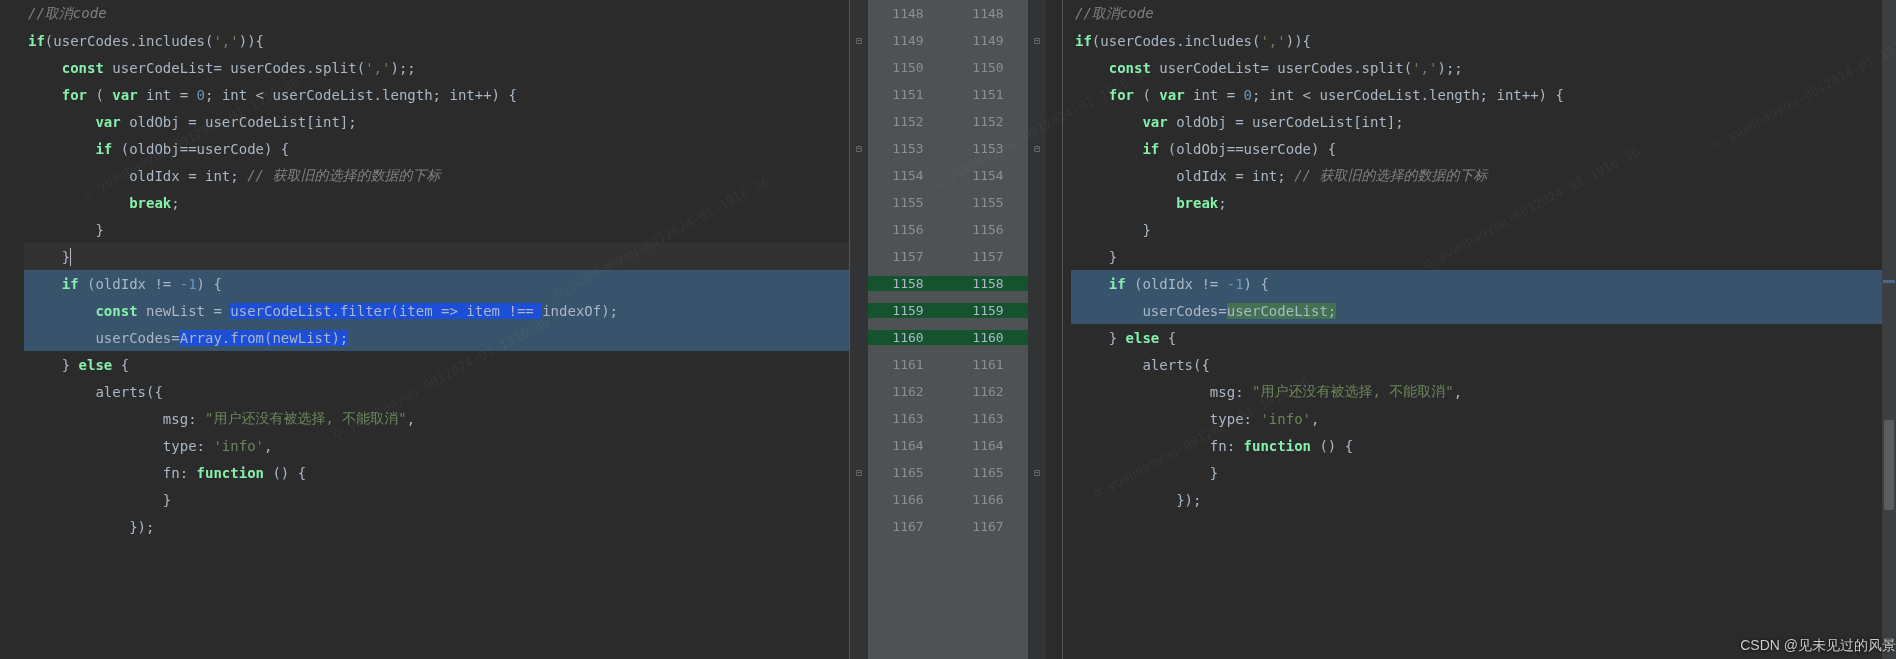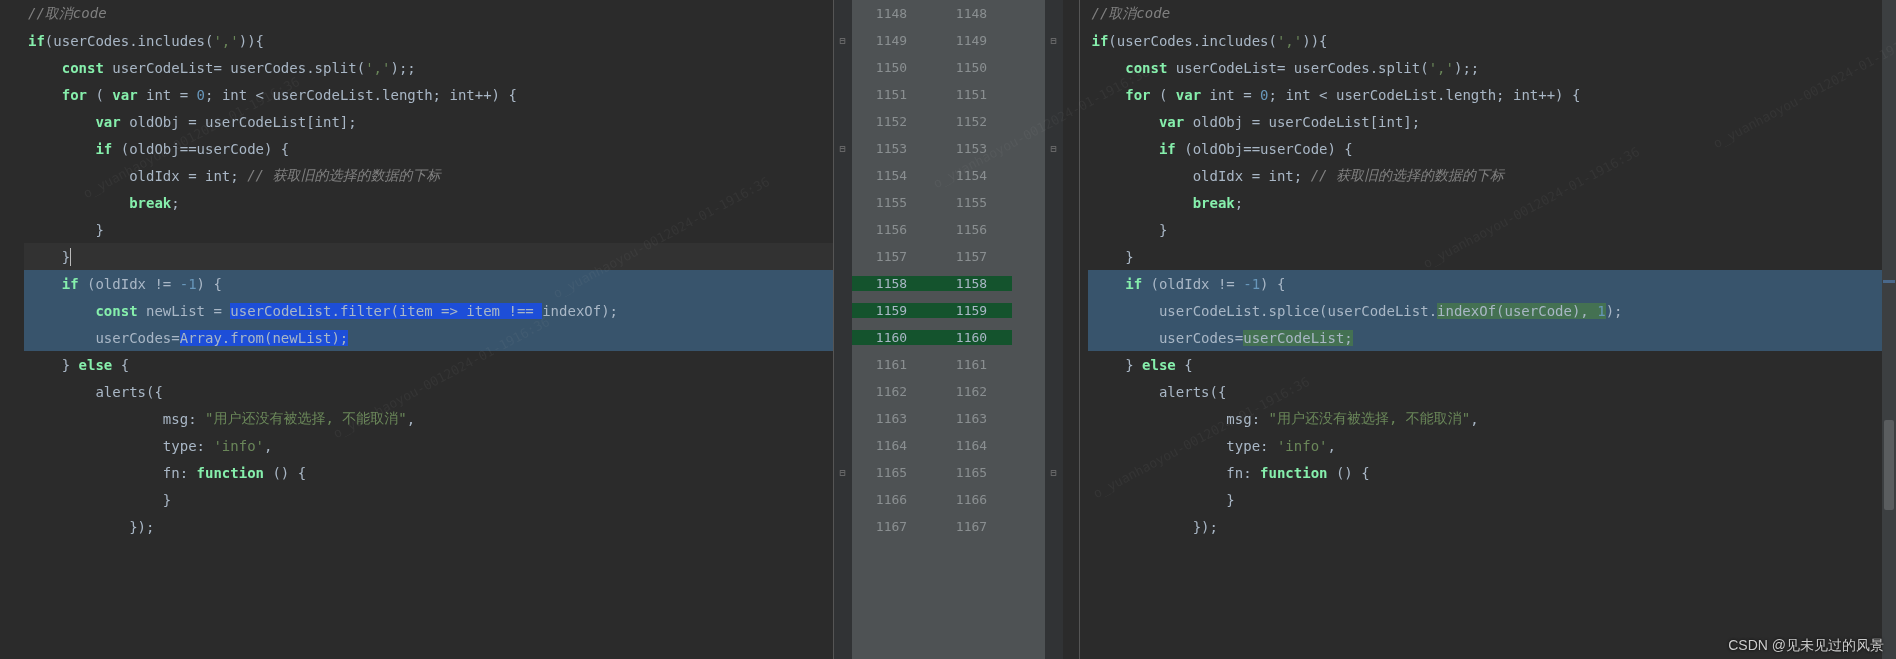--- a/index.html
+++ b/index.html
@@ -18,21 +18,21 @@
     width: 100%;
     height: 100%;
   }
   .pane {
     flex: 1;
     overflow: hidden;
     position: relative;
     margin-left: 16px;
   }
   .gutter-divider {
-    width: 193px;
+    width: 160px;
     background: #4e5254;
     display: flex;
     flex-direction: column;
     flex-shrink: 0;
   }
   .gutter-row {
     display: flex;
     height: 27px;
     align-items: center;
   }
@@ -117,21 +117,21 @@
   .watermark {
     position: absolute;
     color: rgba(180,180,180,0.07);
     font-size: 13px;
     transform: rotate(-28deg);
     pointer-events: none;
     white-space: nowrap;
   }
   .attribution {
     position: absolute;
-    right: 12px;
+    right: 0;
     bottom: 4px;
     color: #cccccc;
     font-size: 14px;
     font-family: sans-serif;
     text-shadow: 0 0 3px #000;
   }
 </style>
 </head>
 <body>
 
@@ -309,21 +309,20 @@
       <div class="line"><span class="c-kw">if</span><span>(userCodes.includes(</span><span class="c-str">','</span><span>)){</span></div>
       <div class="line"><span class="c-kw">    const </span><span>userCodeList= userCodes.split(</span><span class="c-str">','</span><span>);;</span></div>
       <div class="line"><span class="c-kw">    for </span><span>( </span><span class="c-kw">var </span><span>int = </span><span class="c-num">0</span><span>; int &lt; userCodeList.length; int++) {</span></div>
       <div class="line"><span class="c-kw">        var </span><span>oldObj = userCodeList[int];</span></div>
       <div class="line"><span class="c-kw">        if </span><span>(oldObj==userCode) {</span></div>
       <div class="line"><span>            oldIdx = int; </span><span class="c-comment">// 获取旧的选择的数据的下标</span></div>
       <div class="line"><span class="c-kw">            break</span><span>;</span></div>
       <div class="line"><span>        }</span></div>
       <div class="line"><span>    }</span></div>
       <div class="line changed"><span class="c-kw">    if </span><span>(oldIdx != </span><span class="c-num">-1</span><span>) { </span></div>
-      <div class="line changed"><span>        userCodeList.splice(userCodeList.</span><span class="c-highlight-add">indexOf(userCode), </span><span class="c-num c-highlight-add">1</span><span>);</span></div>
       <div class="line changed"><span>        userCodes=</span><span class="c-highlight-add">userCodeList;</span></div>
       <div class="line"><span>    } </span><span class="c-kw">else </span><span>{</span></div>
       <div class="line"><span>        alerts({</span></div>
       <div class="line"><span>                msg: </span><span class="c-str">"用户还没有被选择, 不能取消"</span><span>,</span></div>
       <div class="line"><span>                type: </span><span class="c-str">'info'</span><span>,</span></div>
       <div class="line"><span>                fn: </span><span class="c-kw">function </span><span>() {</span></div>
       <div class="line"><span>                }</span></div>
       <div class="line"><span>            });</span></div>
     </div>
     <div class="scrollbar-right">

